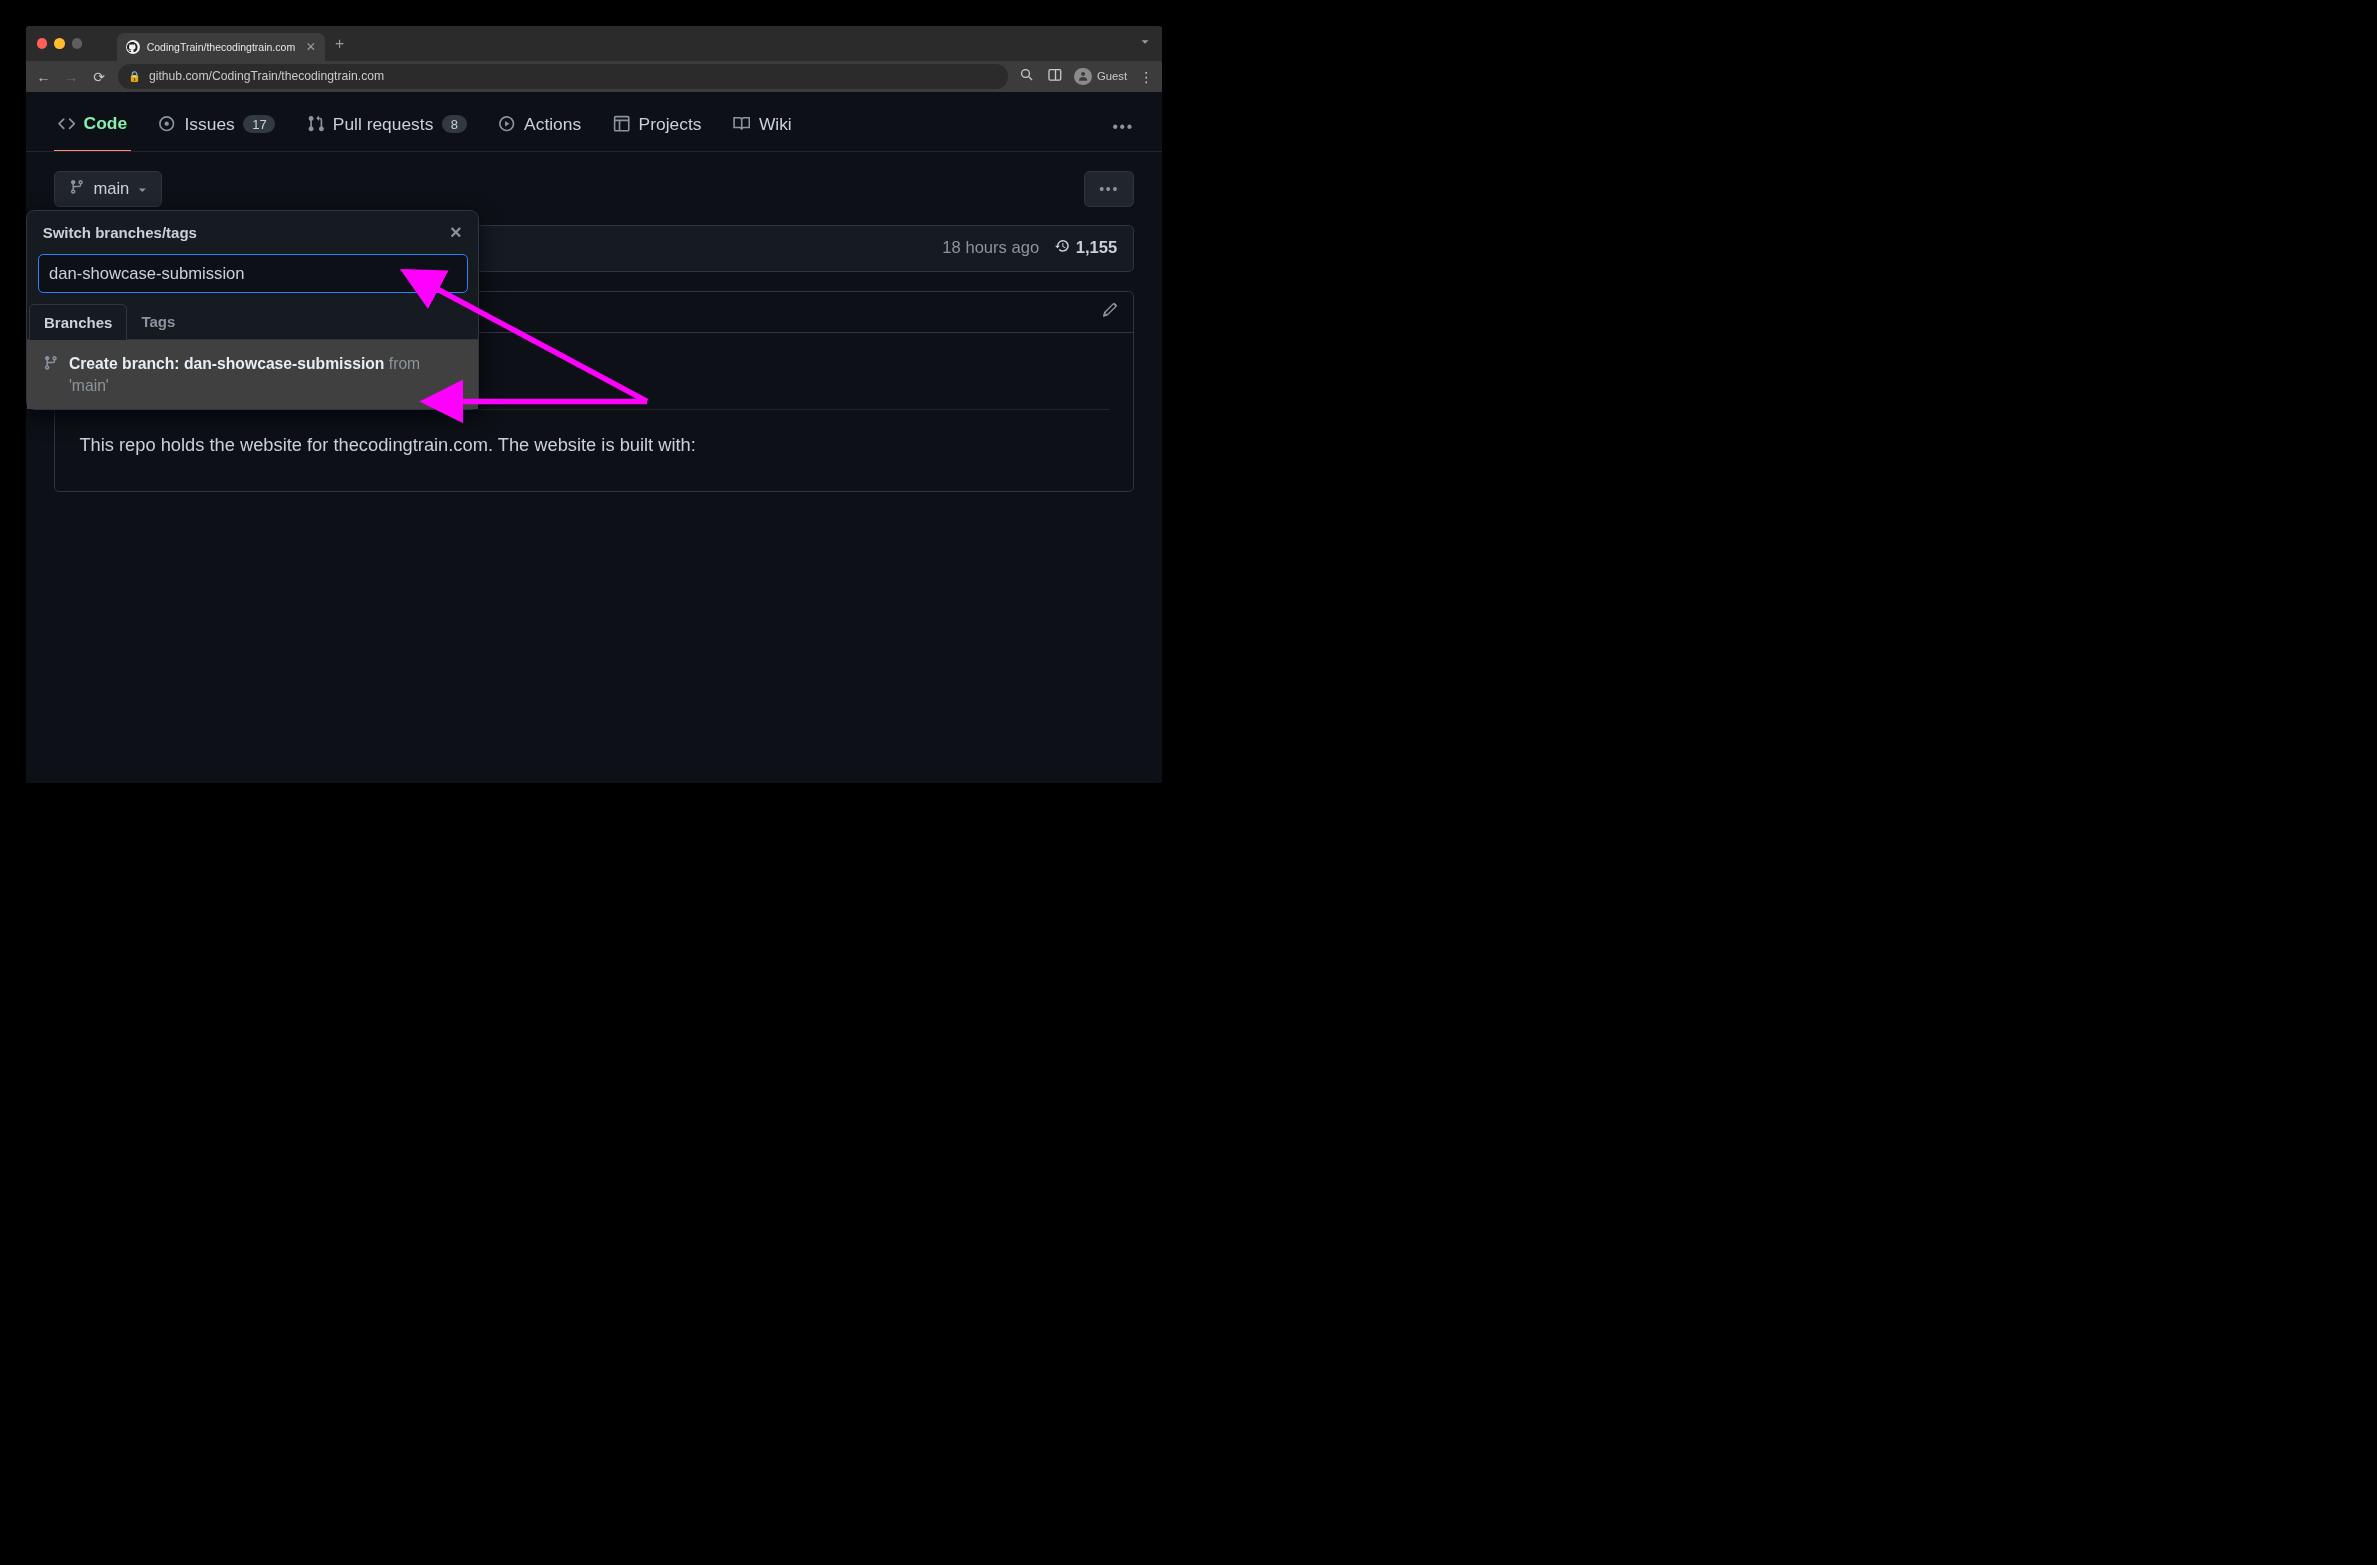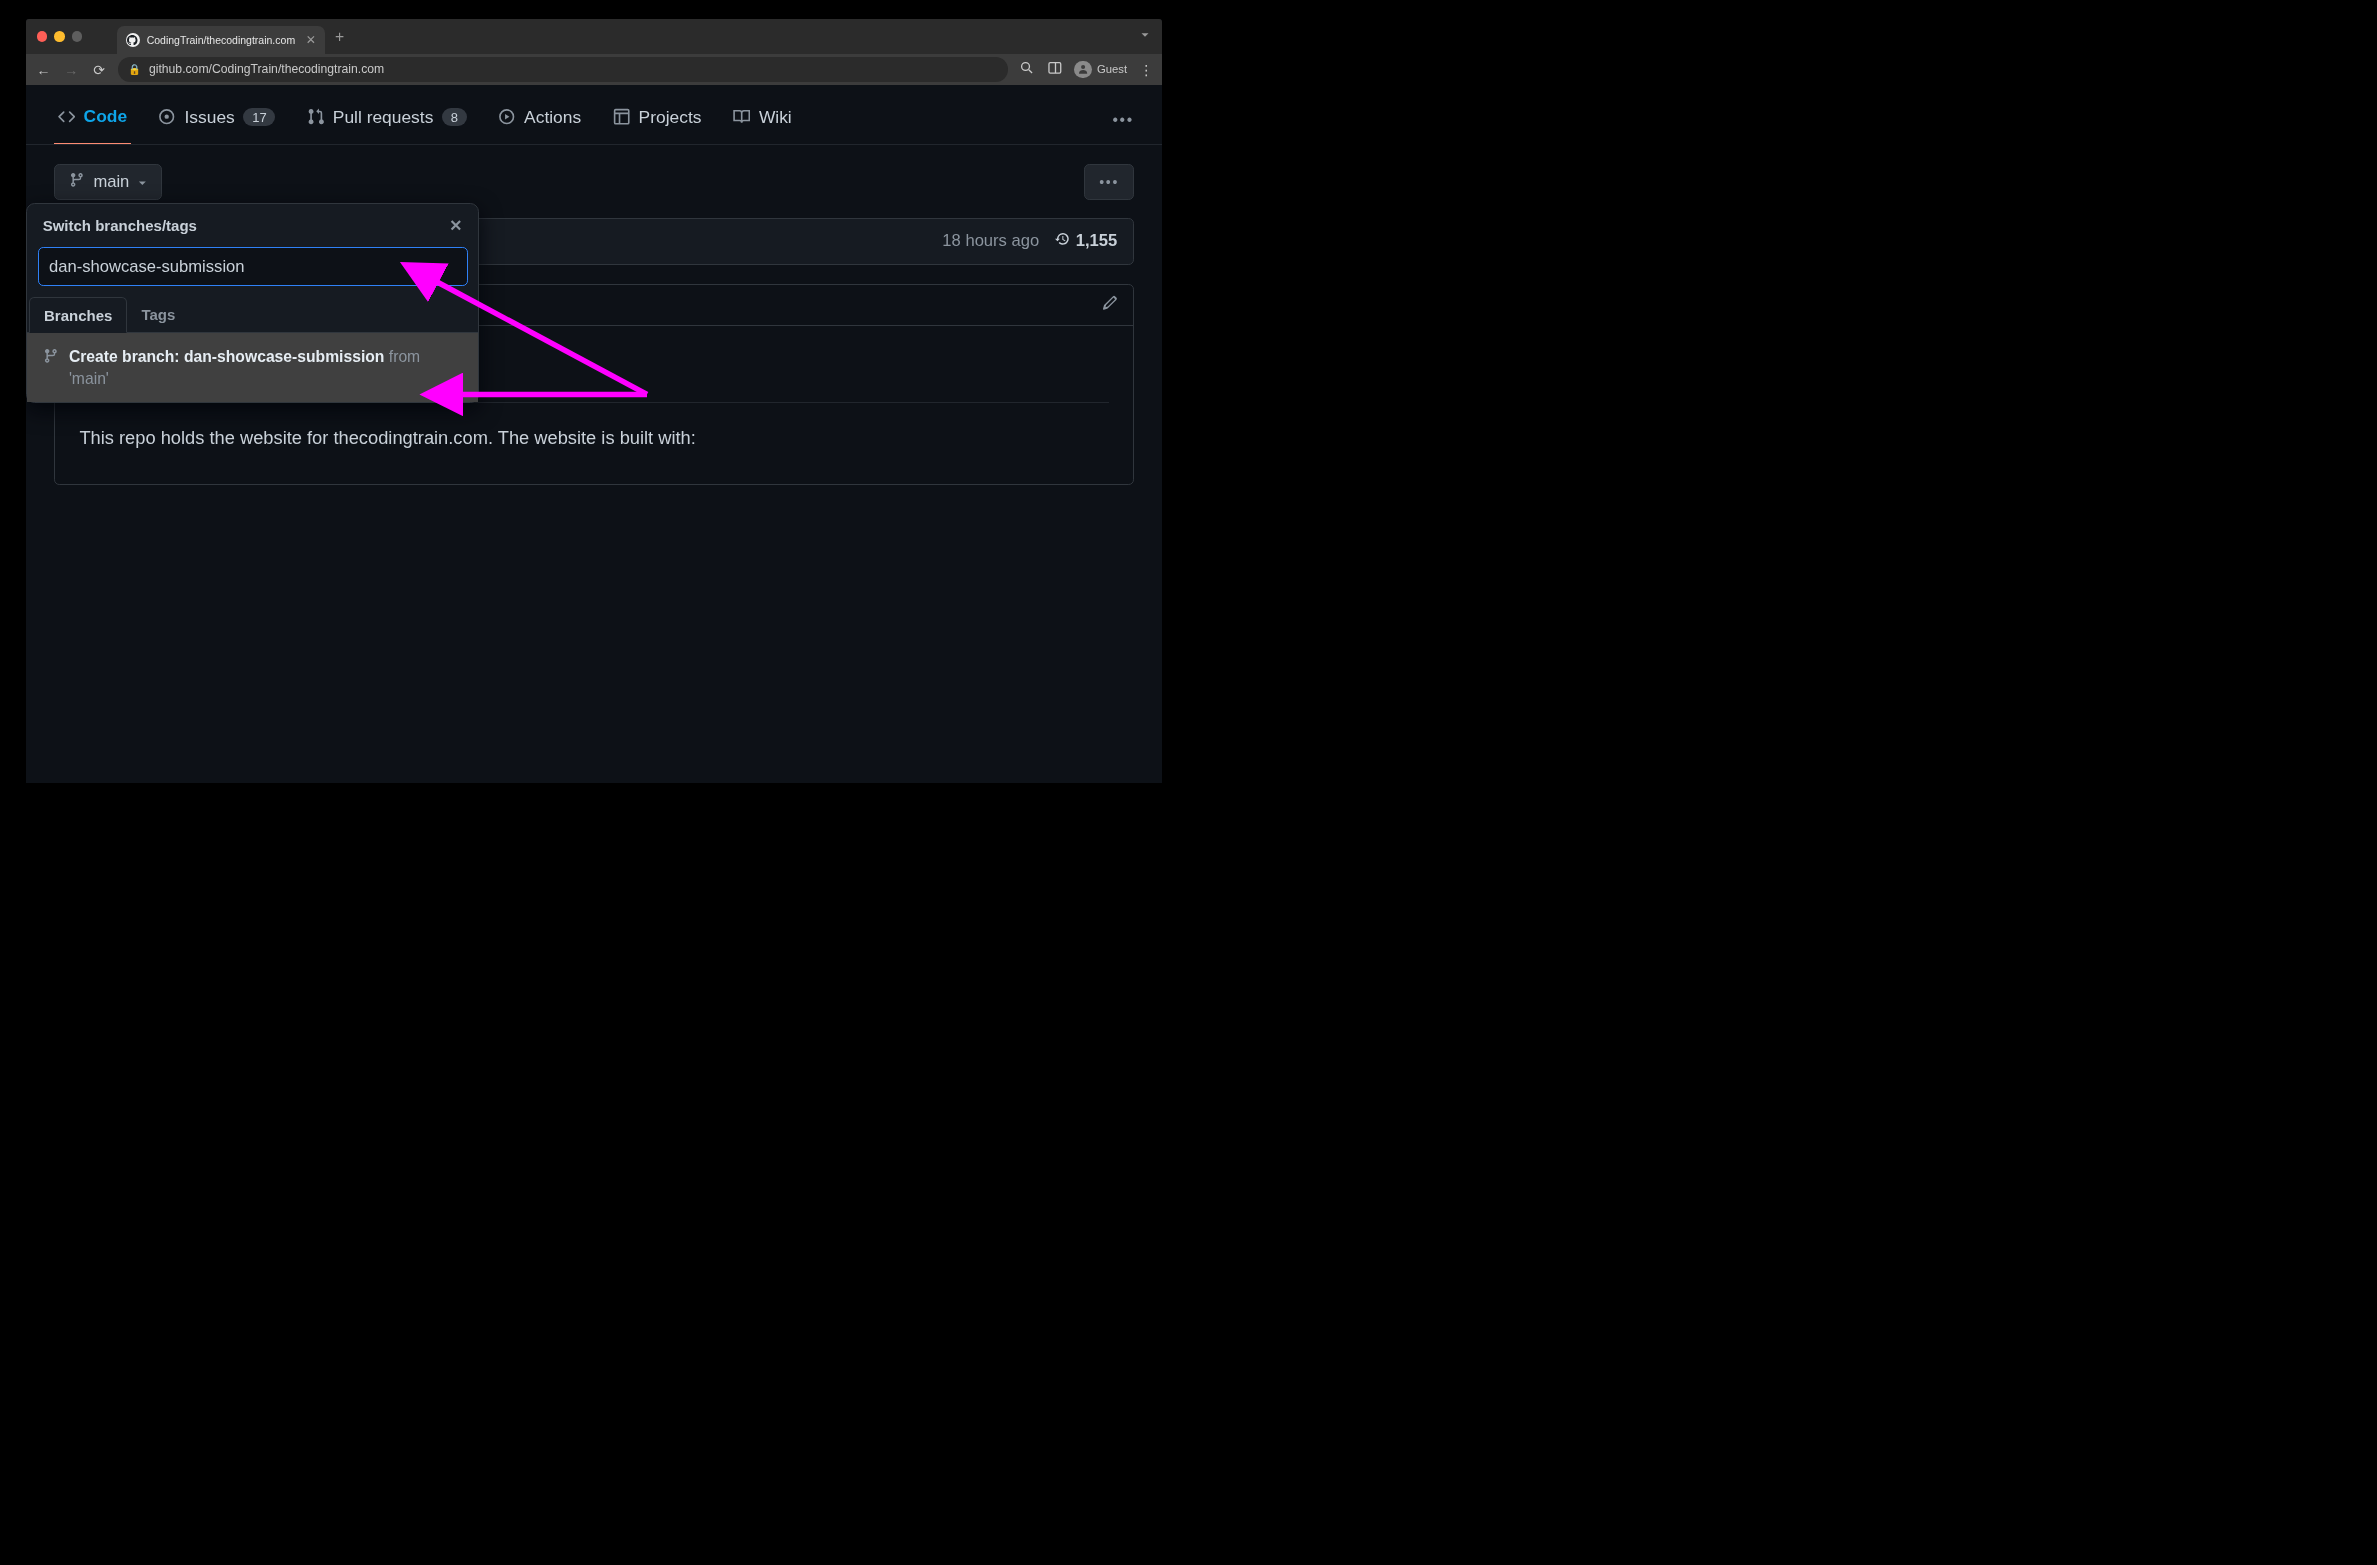--- a/index.html
+++ b/index.html
@@ -6,21 +6,21 @@
 body {
   background: #000;
   font-family: -apple-system, BlinkMacSystemFont, "Segoe UI", Helvetica, Arial, sans-serif;
   width: 1189px;
   height: 783px;
   position: relative;
   overflow: hidden;
 }
 .browser-window {
   position: absolute;
-  top: 19px;
+  top: 26px;
   left: 26px;
   width: 1136px;
   height: 846px;
   background: #0d1117;
   border-radius: 3px;
   overflow: hidden;
   box-shadow: 0 17.4px 52px rgba(0,0,0,0.5);
 }
 .tab-bar {
   height: 35px;
@@ -144,21 +144,21 @@
   align-items: center;
   gap: 8.7px;
   padding: 10.5px 3.5px 15.7px 3.5px;
   color: #c9d1d9;
   cursor: pointer;
   font-weight: 400;
 }
 .repo-tab.active {
   border-bottom: 1.7px solid #fd8c73;
   font-weight: 600;
-  color: #0ea5e9;
+  color: #86efac;
 }
 .repo-tab-icon { color: #8b949e; display:flex; }
 .counter {
   background: rgba(110,118,129,0.4);
   color: #c9d1d9;
   border-radius: 15.7px;
   padding: 1.7px 8.7px;
   font-size: 13px;
   font-weight: 500;
 }

